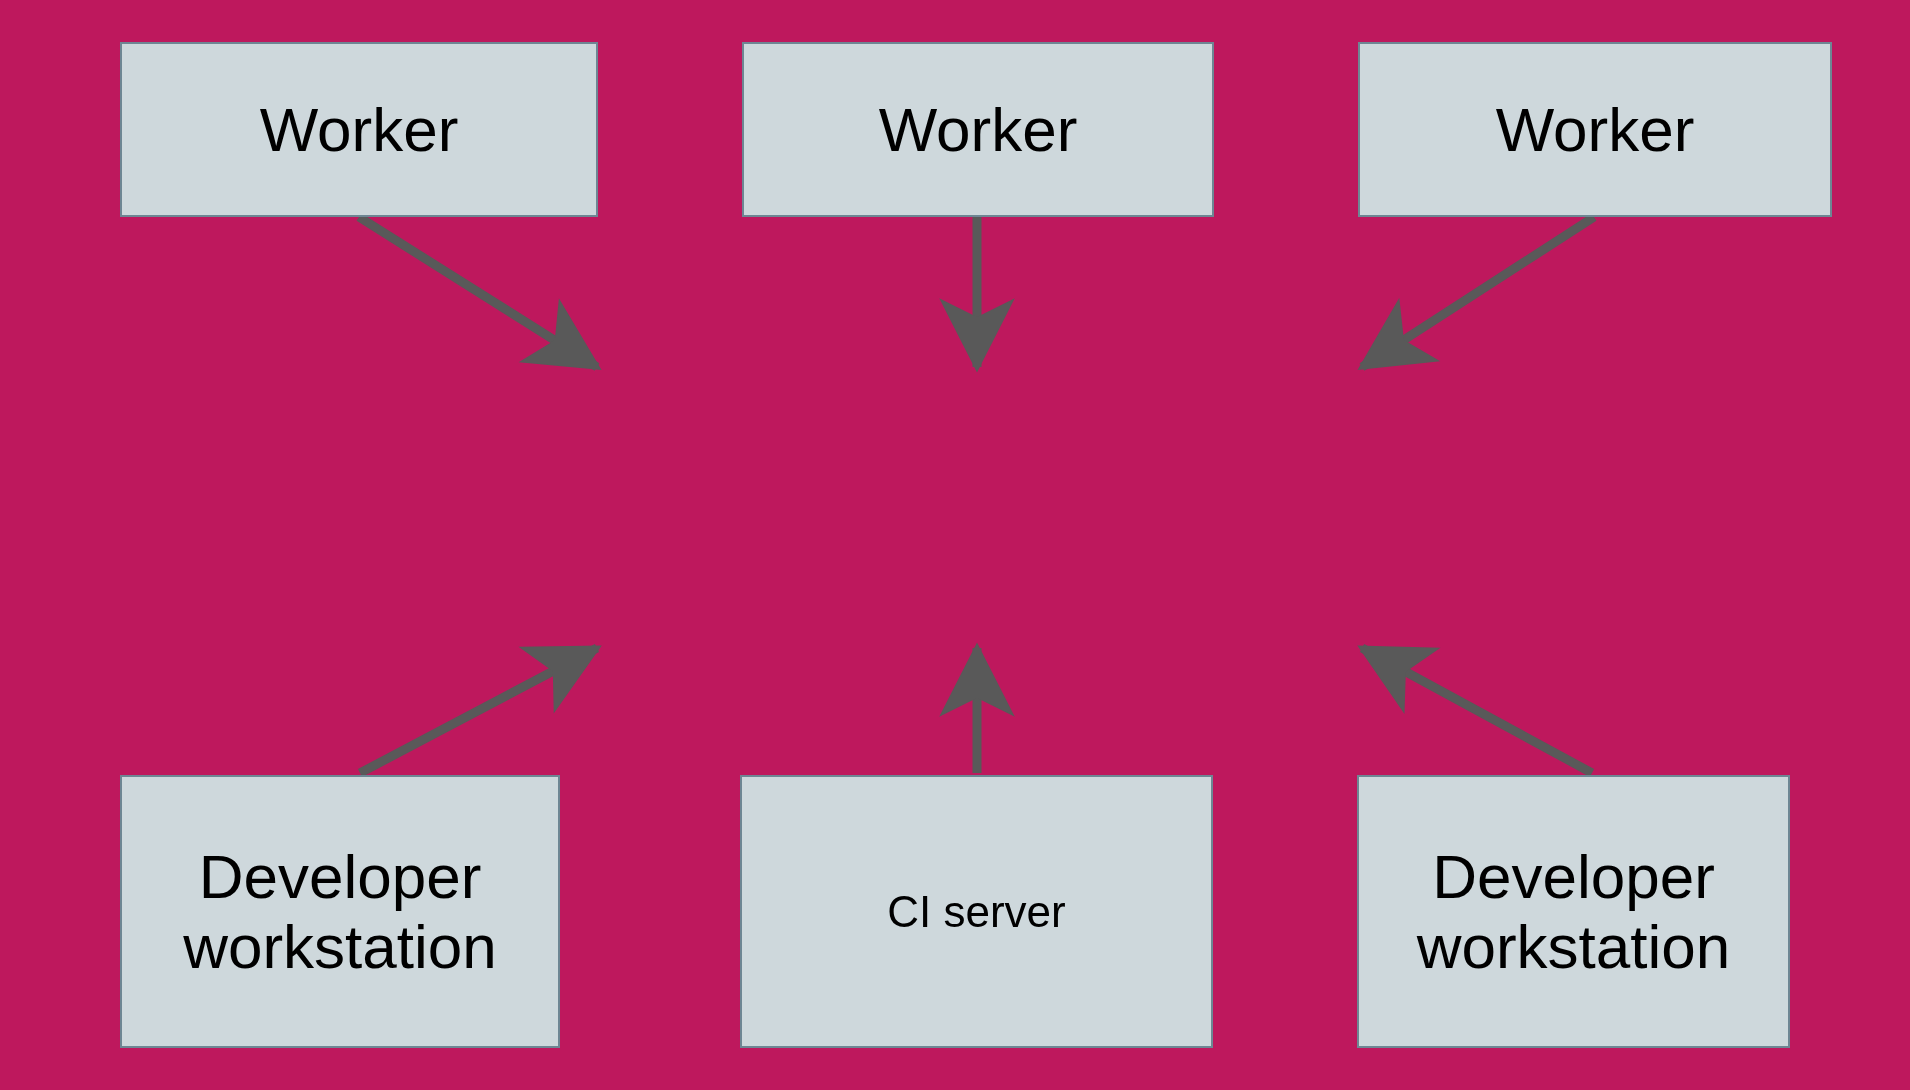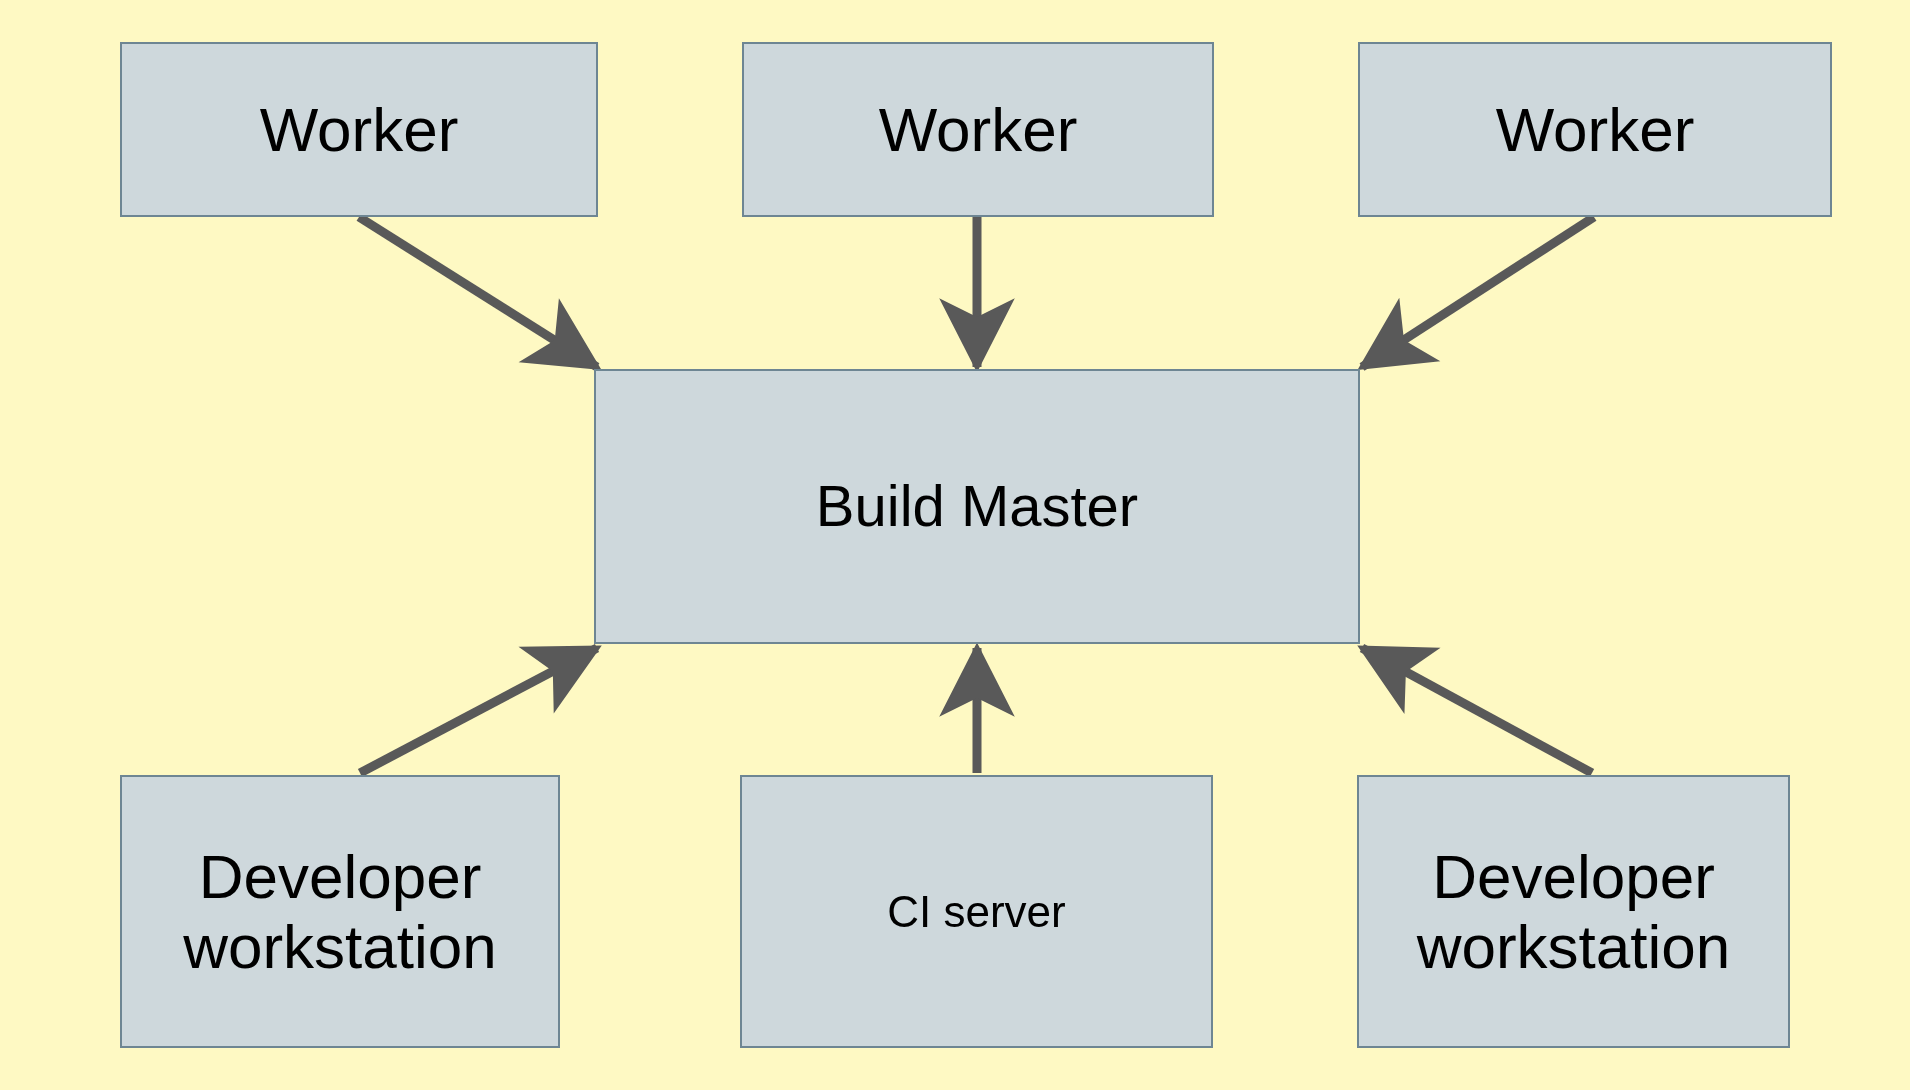--- a/index.html
+++ b/index.html
@@ -8,21 +8,21 @@
     padding: 0;
     background: #ffffff;
   }
   body {
     font-family: "Liberation Sans", sans-serif;
   }
   #canvas {
     position: relative;
     width: 1910px;
     height: 1090px;
-    background: #fef9c3;
+    background: #be185d;
     overflow: hidden;
   }
   #edges {
     position: absolute;
     left: 0;
     top: 0;
     width: 1910px;
     height: 1090px;
     pointer-events: none;
   }
@@ -82,23 +82,20 @@
   </div>
 
   <div class="node n-worker-2">
     <span class="node-label">Worker</span>
   </div>
 
   <div class="node n-worker-3">
     <span class="node-label">Worker</span>
   </div>
 
-  <div class="node n-build-master">
-    <span class="node-label">Build Master</span>
-  </div>
 
   <div class="node n-dev-left">
     <span class="node-label">Developer
 workstation</span>
   </div>
 
   <div class="node n-ci-server">
     <span class="node-label">CI server</span>
   </div>
 

